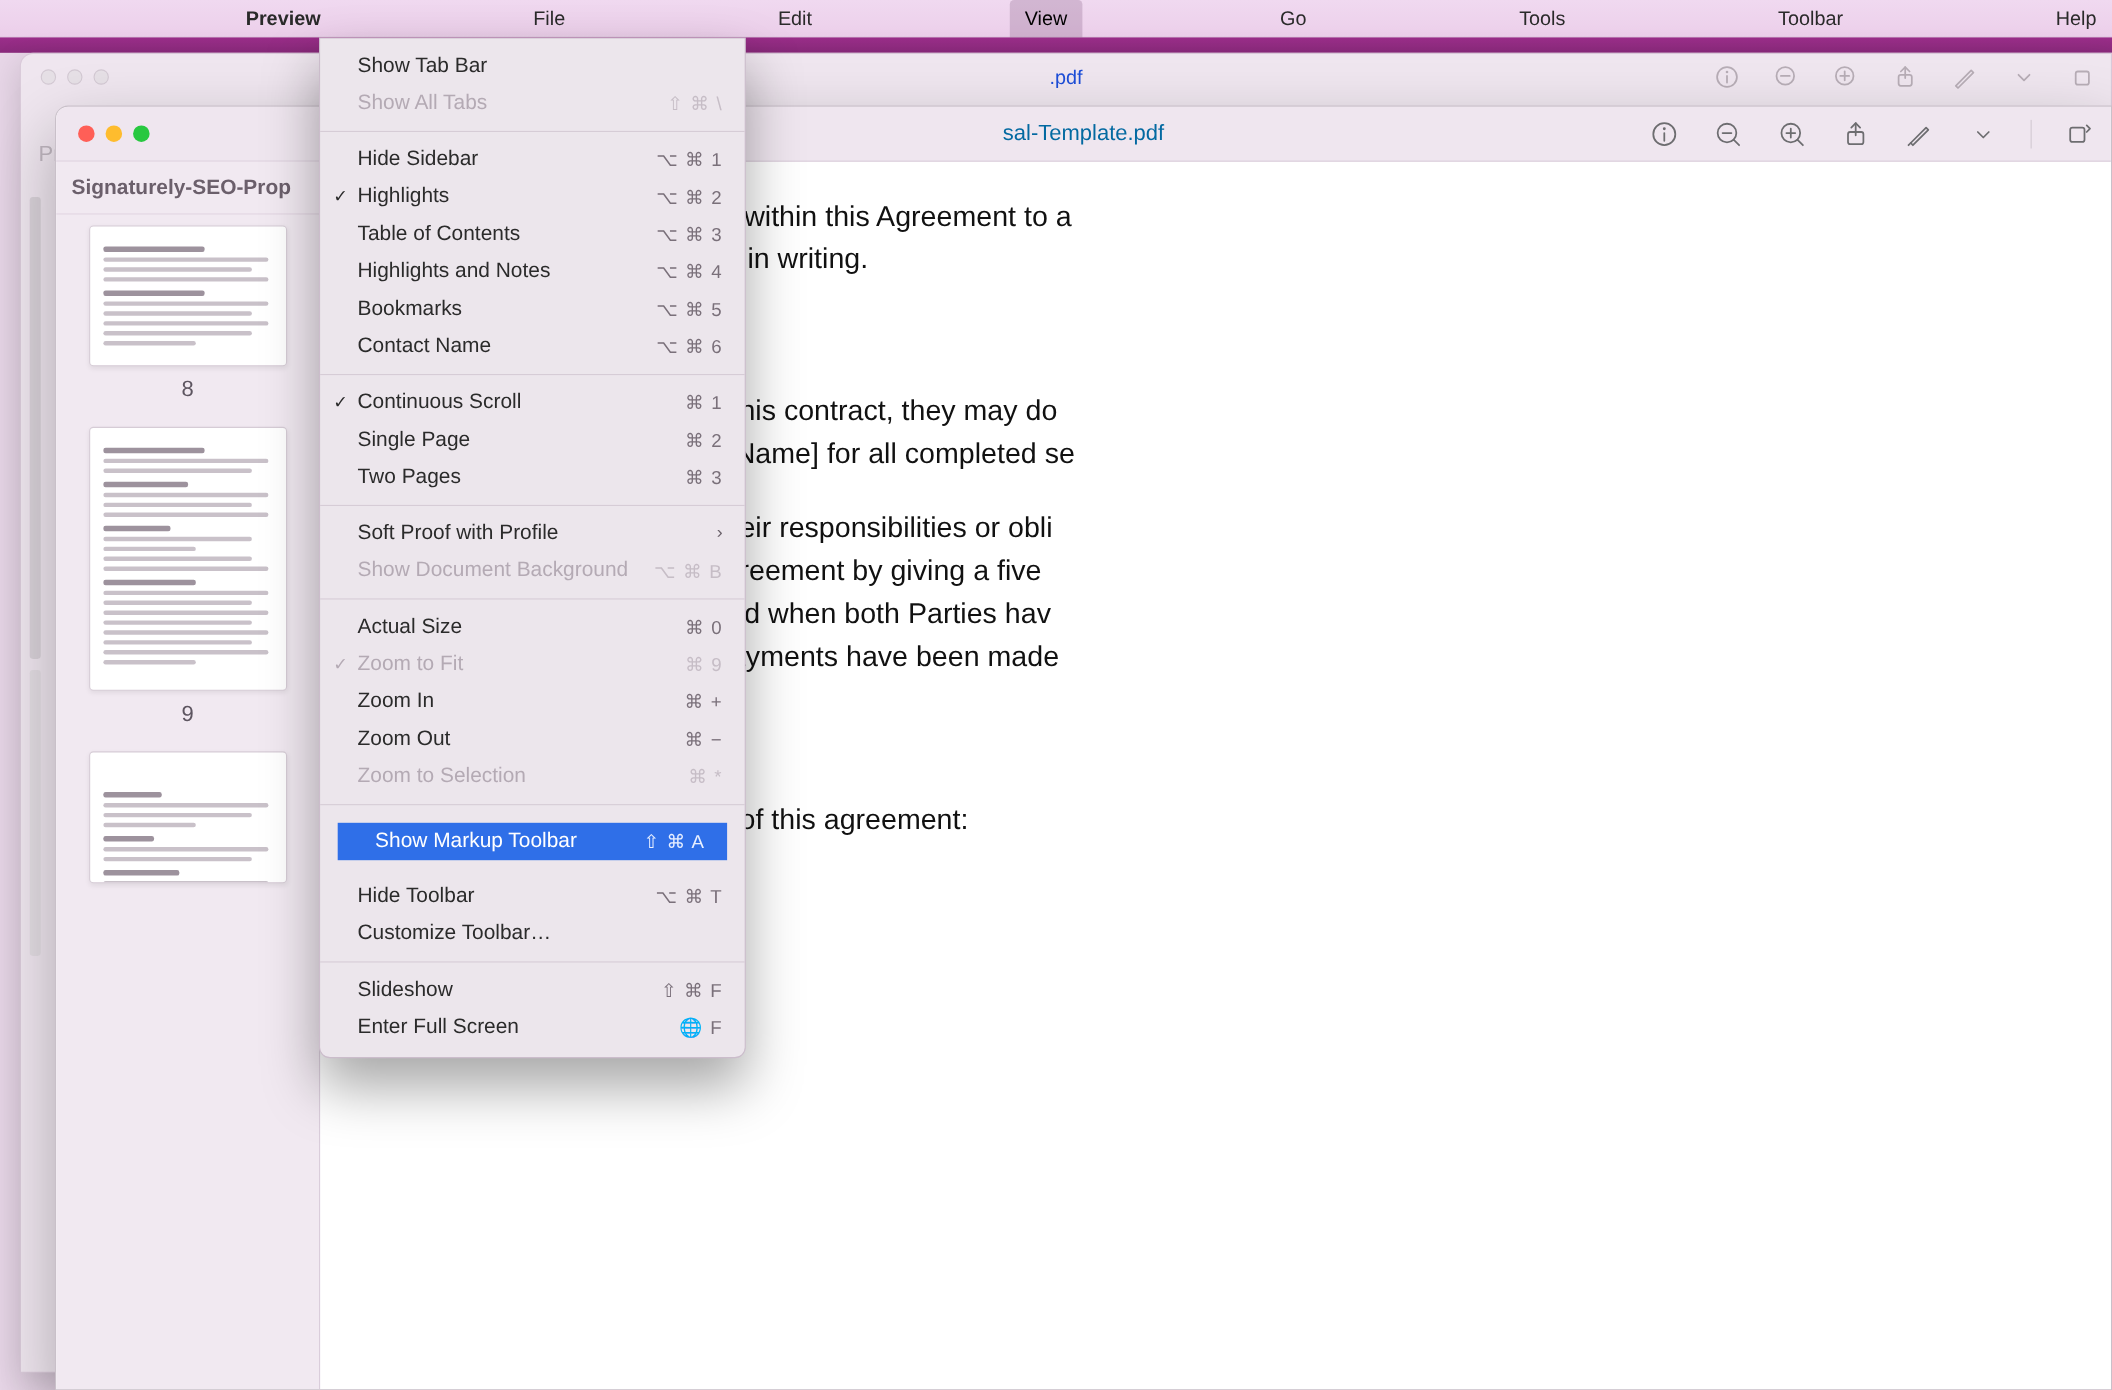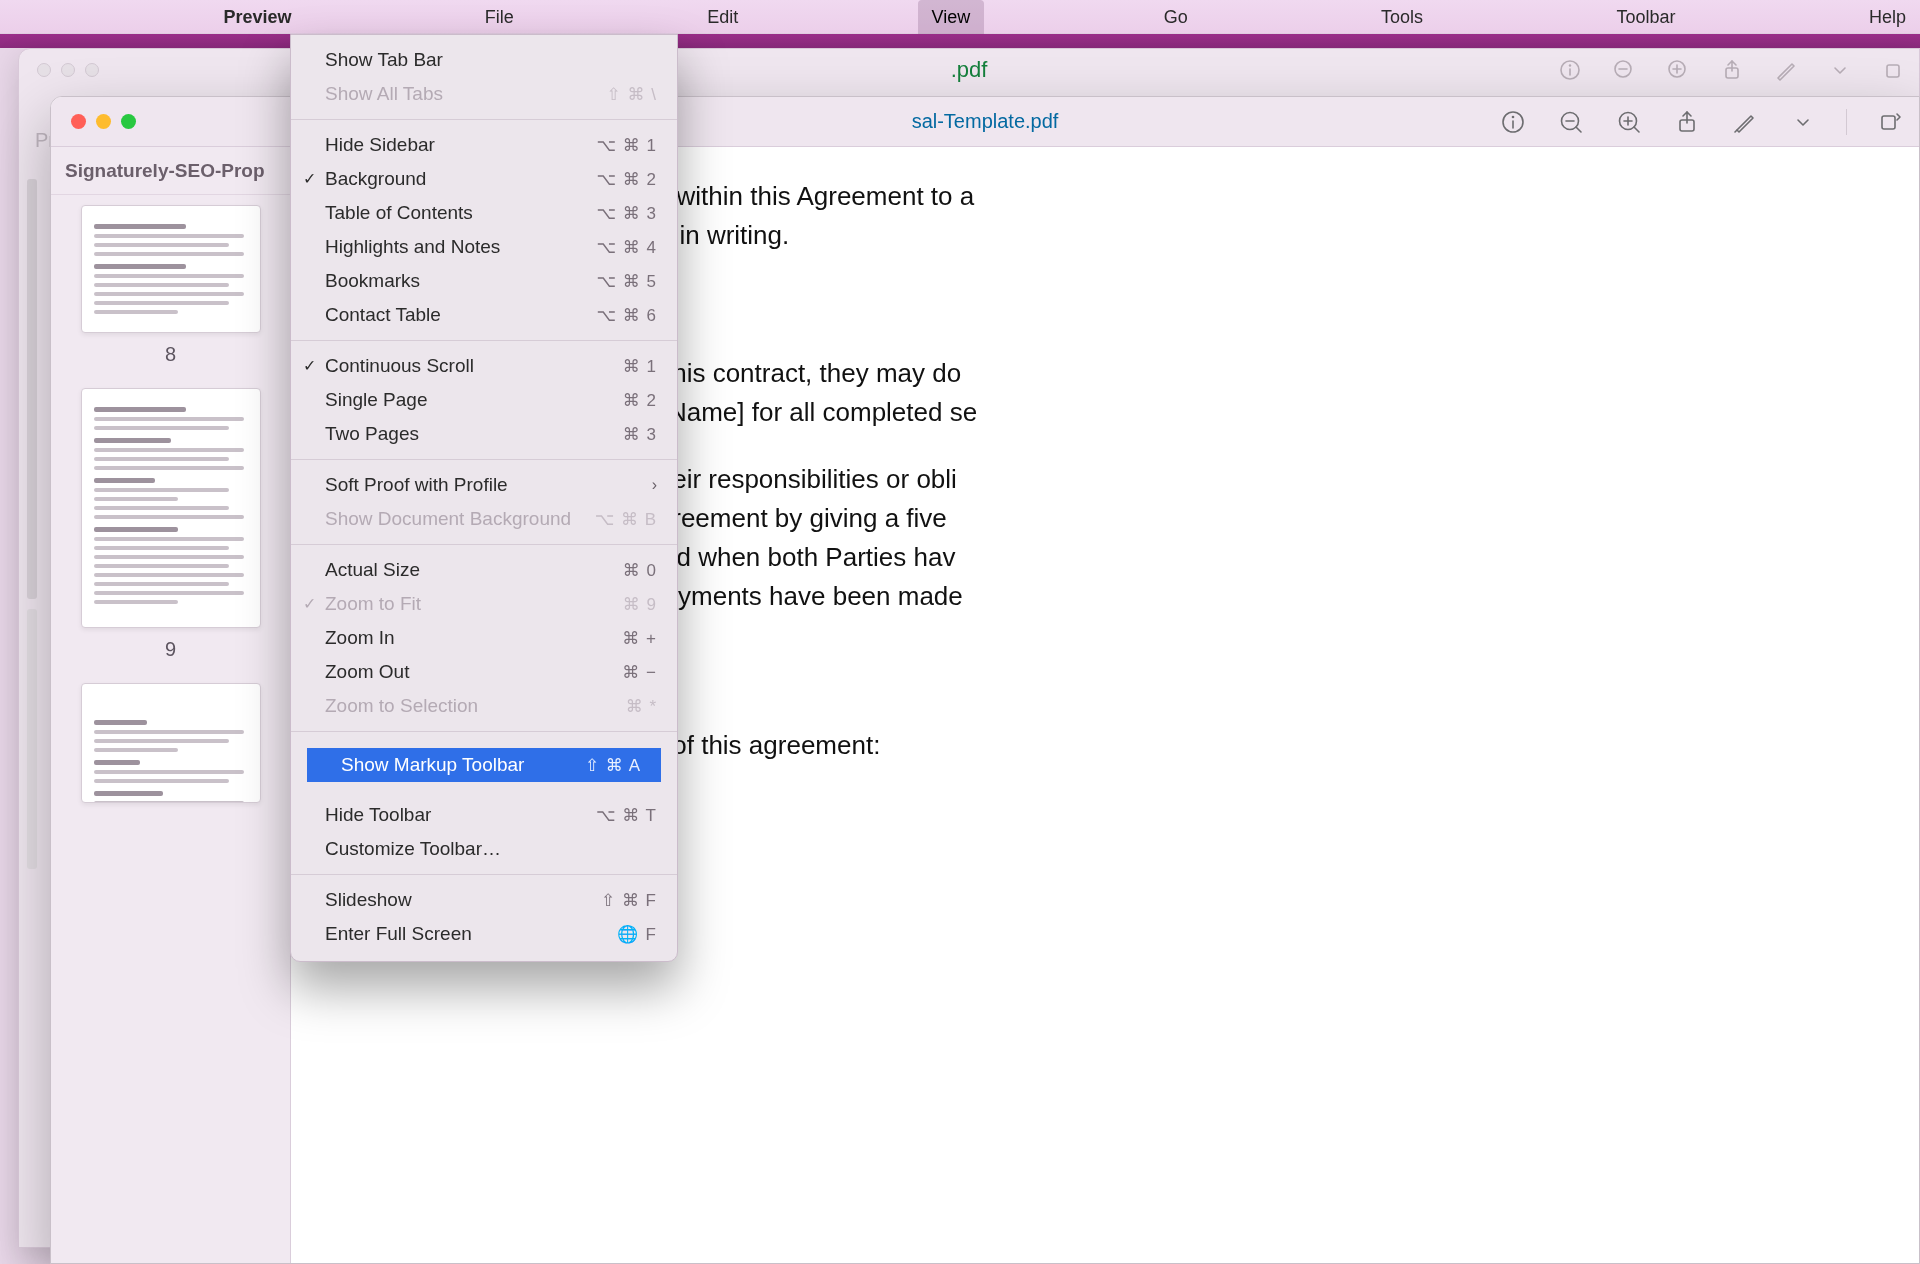--- a/index.html
+++ b/index.html
@@ -36,21 +36,21 @@
 .bg-window {
   position: absolute;
   top: 48px; left: 18px; right: 0; height: 1200px;
   background: #efe6ef;
   border-radius: 12px 0 0 0;
   border: 1px solid #d9c9d9;
   box-shadow: 0 10px 30px rgba(0,0,0,0.15);
 }
 .bg-window .title-row {
   display: flex; align-items: center; height: 42px;
-  color: #15803d; font-size: 22px;
+  color: #1d4ed8; font-size: 18px;
 }
 .bg-traffic { display:flex; gap:10px; margin-left: 18px; }
 .bg-dot { width:14px; height:14px; border-radius:50%; background:#e6e0e6; border:1px solid #d3c9d3; }
 .bg-title-center { flex:1; text-align:center; padding-right:80px; }
 .bg-toolbar-right { position:absolute; right:12px; top:8px; display:flex; gap:28px; color:#b7adb6; }
 .bg-icon { width:26px; height:26px; display:inline-flex; align-items:center; justify-content:center; font-size:22px; }
 .bg-sidebar-frag { position:absolute; left:8px; top:130px; width:10px; height:420px; background:#d9d2d9; border-radius:3px; }
 .bg-sidebar-frag2 { position:absolute; left:8px; top:560px; width:10px; height:260px; background:#e3dde3; border-radius:3px; }
 .bg-label { position:absolute; left:16px; top:80px; color:#bfb6bf; font-size:20px; }
 
@@ -399,37 +399,37 @@
       <span>Show All Tabs</span>
       <span class="shortcut">⇧ ⌘ \</span>
     </div>
   <div class="dd-sep"></div>
   <div class="dd-item">
       <span>Hide Sidebar</span>
       <span class="shortcut">⌥ ⌘ 1</span>
     </div>
   <div class="dd-item">
       <span class="check">✓</span>
-      <span>Background</span>
+      <span>Highlights</span>
       <span class="shortcut">⌥ ⌘ 2</span>
     </div>
   <div class="dd-item">
       <span>Table of Contents</span>
       <span class="shortcut">⌥ ⌘ 3</span>
     </div>
   <div class="dd-item">
       <span>Highlights and Notes</span>
       <span class="shortcut">⌥ ⌘ 4</span>
     </div>
   <div class="dd-item">
       <span>Bookmarks</span>
       <span class="shortcut">⌥ ⌘ 5</span>
     </div>
   <div class="dd-item">
-      <span>Contact Table</span>
+      <span>Contact Name</span>
       <span class="shortcut">⌥ ⌘ 6</span>
     </div>
   <div class="dd-sep"></div>
   <div class="dd-item">
       <span class="check">✓</span>
       <span>Continuous Scroll</span>
       <span class="shortcut">⌘ 1</span>
     </div>
   <div class="dd-item">
       <span>Single Page</span>

